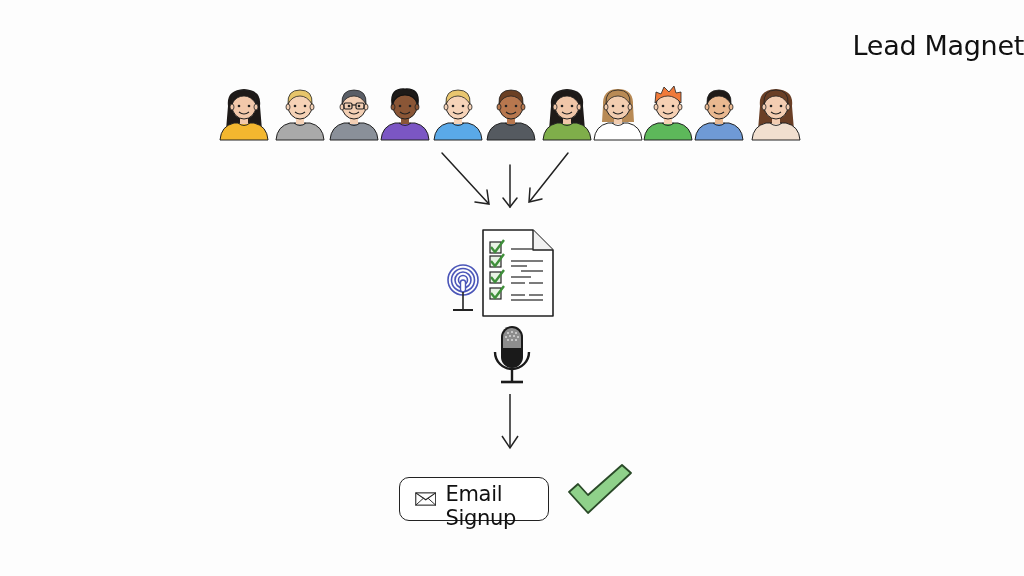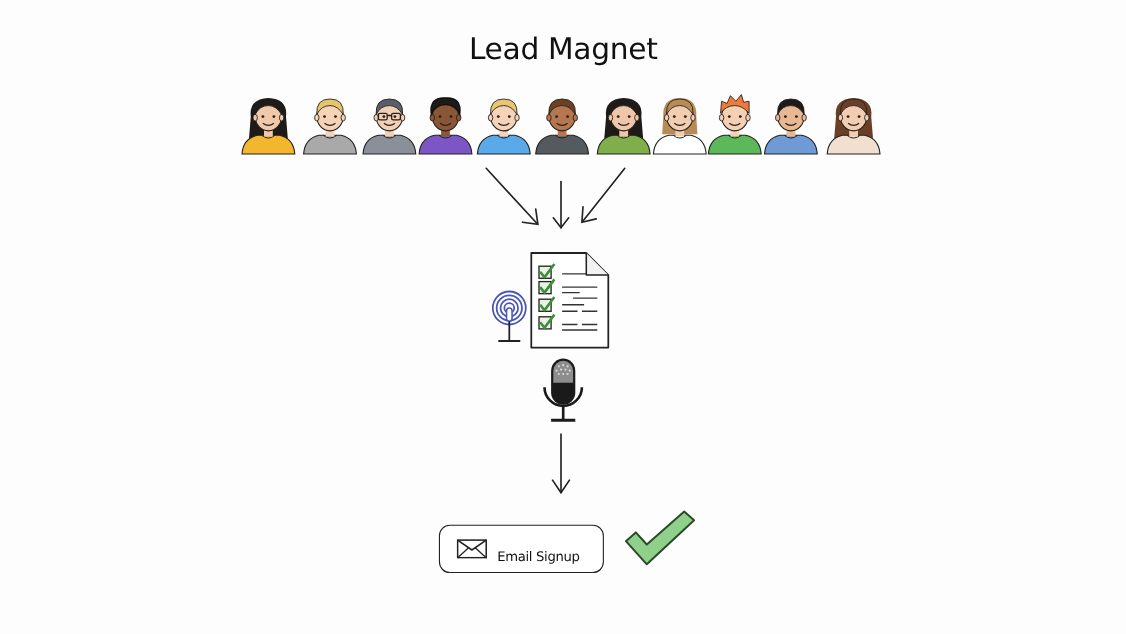--- a/index.html
+++ b/index.html
@@ -3,34 +3,34 @@
 <meta charset="utf-8">
 <style>
   html, body { margin:0; padding:0; }
   body {
     width:1024px; height:576px; overflow:hidden; position:relative;
     background:#fdfdfd;
     font-family:"Liberation Sans", sans-serif;
   }
   .title {
     position:absolute; left:0; width:1024px; top:30px;
-    text-align:center; font-size:27px; color:#111; letter-spacing:-0.3px;
+    text-align:right; font-size:27px; color:#111; letter-spacing:-0.3px;
     font-family:"DejaVu Sans", sans-serif; font-weight:400;
   }
   .people { position:absolute; left:0; top:84px; width:1024px; height:58px; }
   .person { position:absolute; top:0; width:54px; height:58px; }
   .person svg { display:block; }
   .abs { position:absolute; }
   .signup {
     position:absolute; left:399px; top:477px; width:150px; height:44px;
     border:1.6px solid #222; border-radius:10px; background:#fff;
     box-sizing:border-box; display:flex; align-items:center; gap:9px;
     padding-left:15px; cursor:pointer;
   }
-  .signup-label { font-size:12px; color:#111; font-family:"DejaVu Sans", sans-serif; letter-spacing:-0.3px;margin-top:14px; }
+  .signup-label { font-size:21px; color:#111; font-family:"DejaVu Sans", sans-serif; letter-spacing:-0.3px;margin-top:14px; }
 </style>
 </head>
 <body>
 
 <div class="title">Lead Magnet</div>
 
 <div class="people" id="people">
     <div class="person" style="left: 217px;">
       <svg width="54" height="58" viewBox="0 0 54 58">
     <path d="M11 22 Q9 6 27 5 Q45 6 43 22 L45 46 L9 46 Z" fill="#1e1a18"></path>

